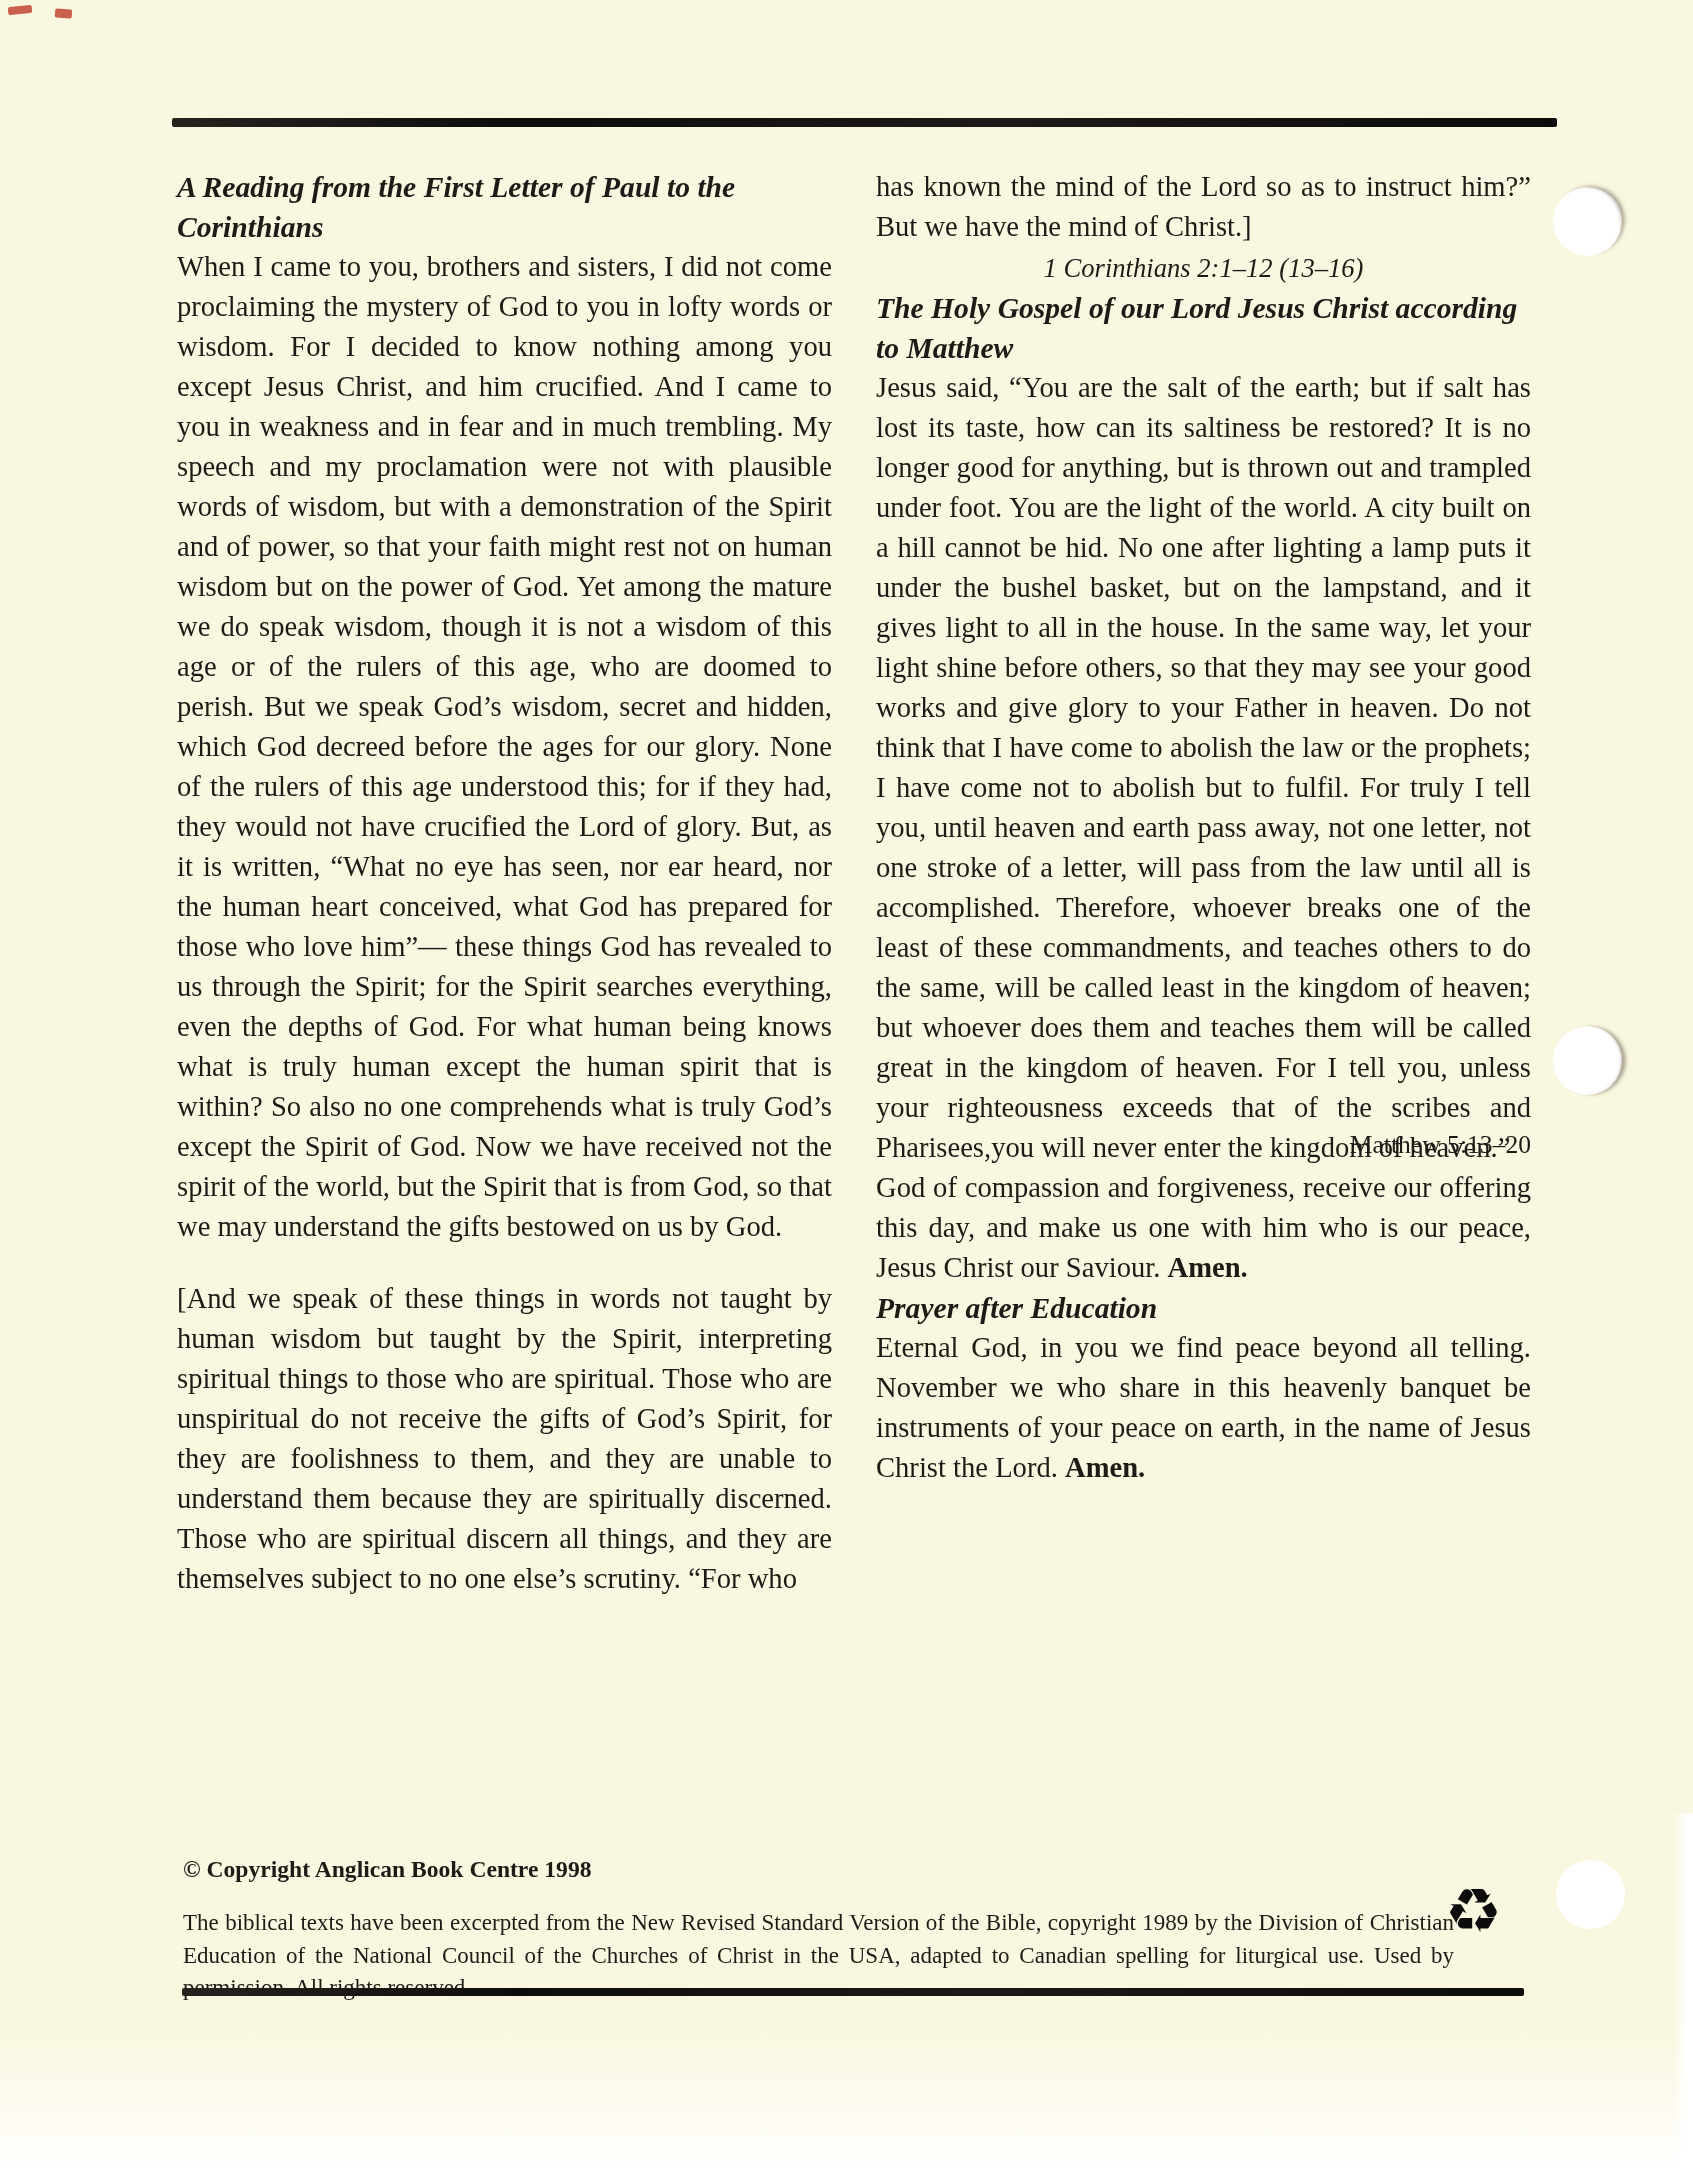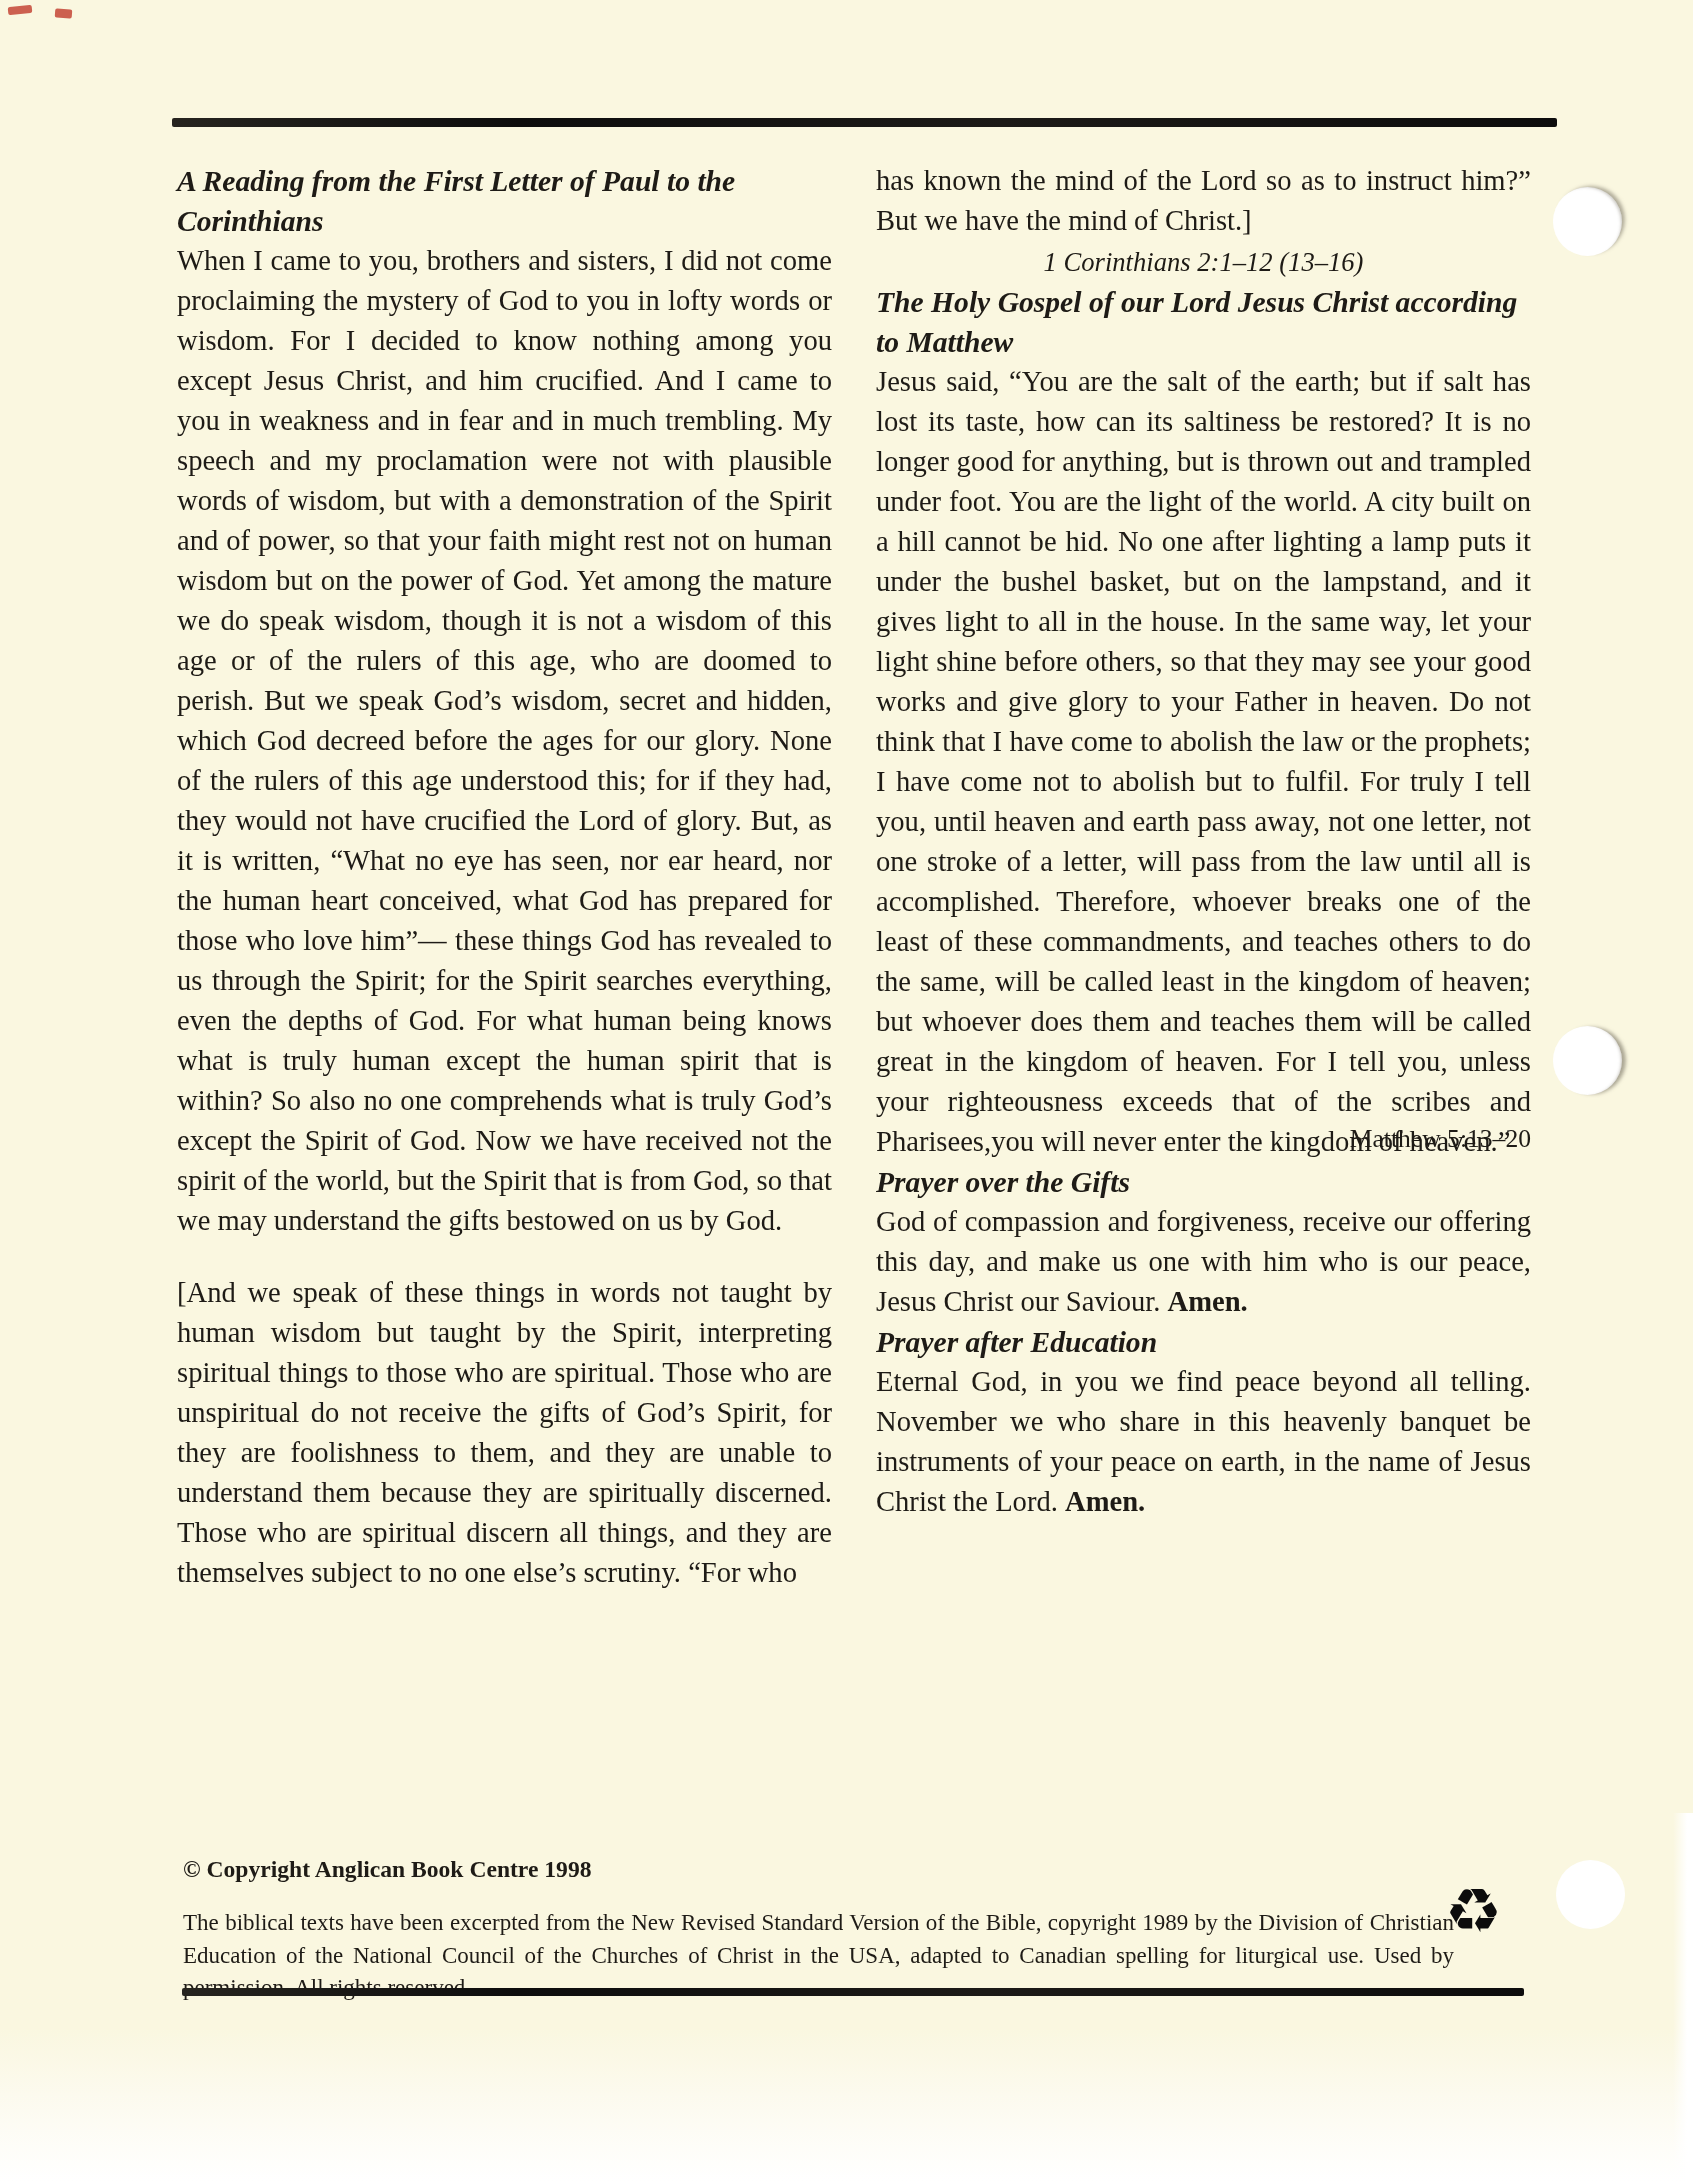--- a/index.html
+++ b/index.html
@@ -10,21 +10,21 @@
     background:linear-gradient(180deg,#faf7e0 0%,#faf7e0 93%,#fcfaee 96%,#ffffff 100%);
     font-family:"Liberation Serif", serif;
     color:#1e1b16;
     overflow:hidden;
   }
   .rule{position:absolute;background:linear-gradient(90deg,#26241f,#0d0d0d 25%,#1c1a17 60%,#0c0c0c);border-radius:2px;}
   .rule-top{left:172px;top:118px;width:1385px;height:8.9px;}
   .rule-bottom{left:182px;top:1988px;width:1342px;height:7.9px;}
 
   .content{
-    position:absolute;left:177px;top:161px;width:1354px;
+    position:absolute;left:177px;top:167px;width:1354px;
     display:grid;grid-template-columns:655px 655px;column-gap:44px;
   }
   .col{font-size:28.6px;line-height:40px;text-align:justify;}
   .col p{margin:0;}
   h3.head{
     font-size:29.6px;line-height:40px;margin:0;
     font-weight:bold;font-style:italic;text-align:left;
   }
   .cont-para{margin:0;}
   .citation-line{
@@ -89,21 +89,20 @@
     <div class="col">
       <p class="cont-para">has known the mind of the Lord so as to instruct him?” But we have the mind of Christ.]</p>
       <div class="citation-line">1 Corinthians 2:1–12 (13–16)</div>
 
       <h3 class="head gospel-head">The Holy Gospel of our Lord Jesus Christ according to Matthew</h3>
       <p class="gospel-body">
         <span>Jesus said, “You are the salt of the earth; but if salt has lost its taste, how can its saltiness be restored? It is no longer good for anything, but is thrown out and trampled under foot. You are the light of the world. A city built on a hill cannot be hid. No one after lighting a lamp puts it under the bushel basket, but on the lampstand, and it gives light to all in the house. In the same way, let your light shine before others, so that they may see your good works and give glory to your Father in heaven. Do not think that I have come to abolish the law or the prophets; I have come not to abolish but to fulfil. For truly I tell you, until heaven and earth pass away, not one letter, not one stroke of a letter, will pass from the law until all is accomplished. Therefore, whoever breaks one of the least of these commandments, and teaches others to do the same, will be called least in the kingdom of heaven; but whoever does them and teaches them will be called great in the kingdom of heaven. For I tell you, unless your righteousness exceeds that of the scribes and Pharisees,you will never enter the kingdom of heaven.”</span>
         <span class="citation-inline">Matthew 5:13–20</span>
       </p>
 
-      <h3 class="head prayer-head">Prayer over the Gifts</h3>
       <p><span>God of compassion and forgiveness, receive our offering this day, and make us one with him who is our peace, Jesus Christ our Saviour. </span><span class="amen">Amen.</span></p>
 
       <h3 class="head prayer-head">Prayer after Education</h3>
       <p><span>Eternal God, in you we find peace beyond all telling. November we who share in this heavenly banquet be instruments of your peace on earth, in the name of Jesus Christ the Lord. </span><span class="amen">Amen.</span></p>
     </div>
   </div>
 
   <div class="footer-copyright">© Copyright Anglican Book Centre 1998</div>
 
   <div class="footer-fineprint">The biblical texts have been excerpted from the New Revised Standard Version of the Bible, copyright 1989 by the Division of Christian Education of the National Council of the Churches of Christ in the USA, adapted to Canadian spelling for liturgical use. Used by permission. All rights reserved.</div>

